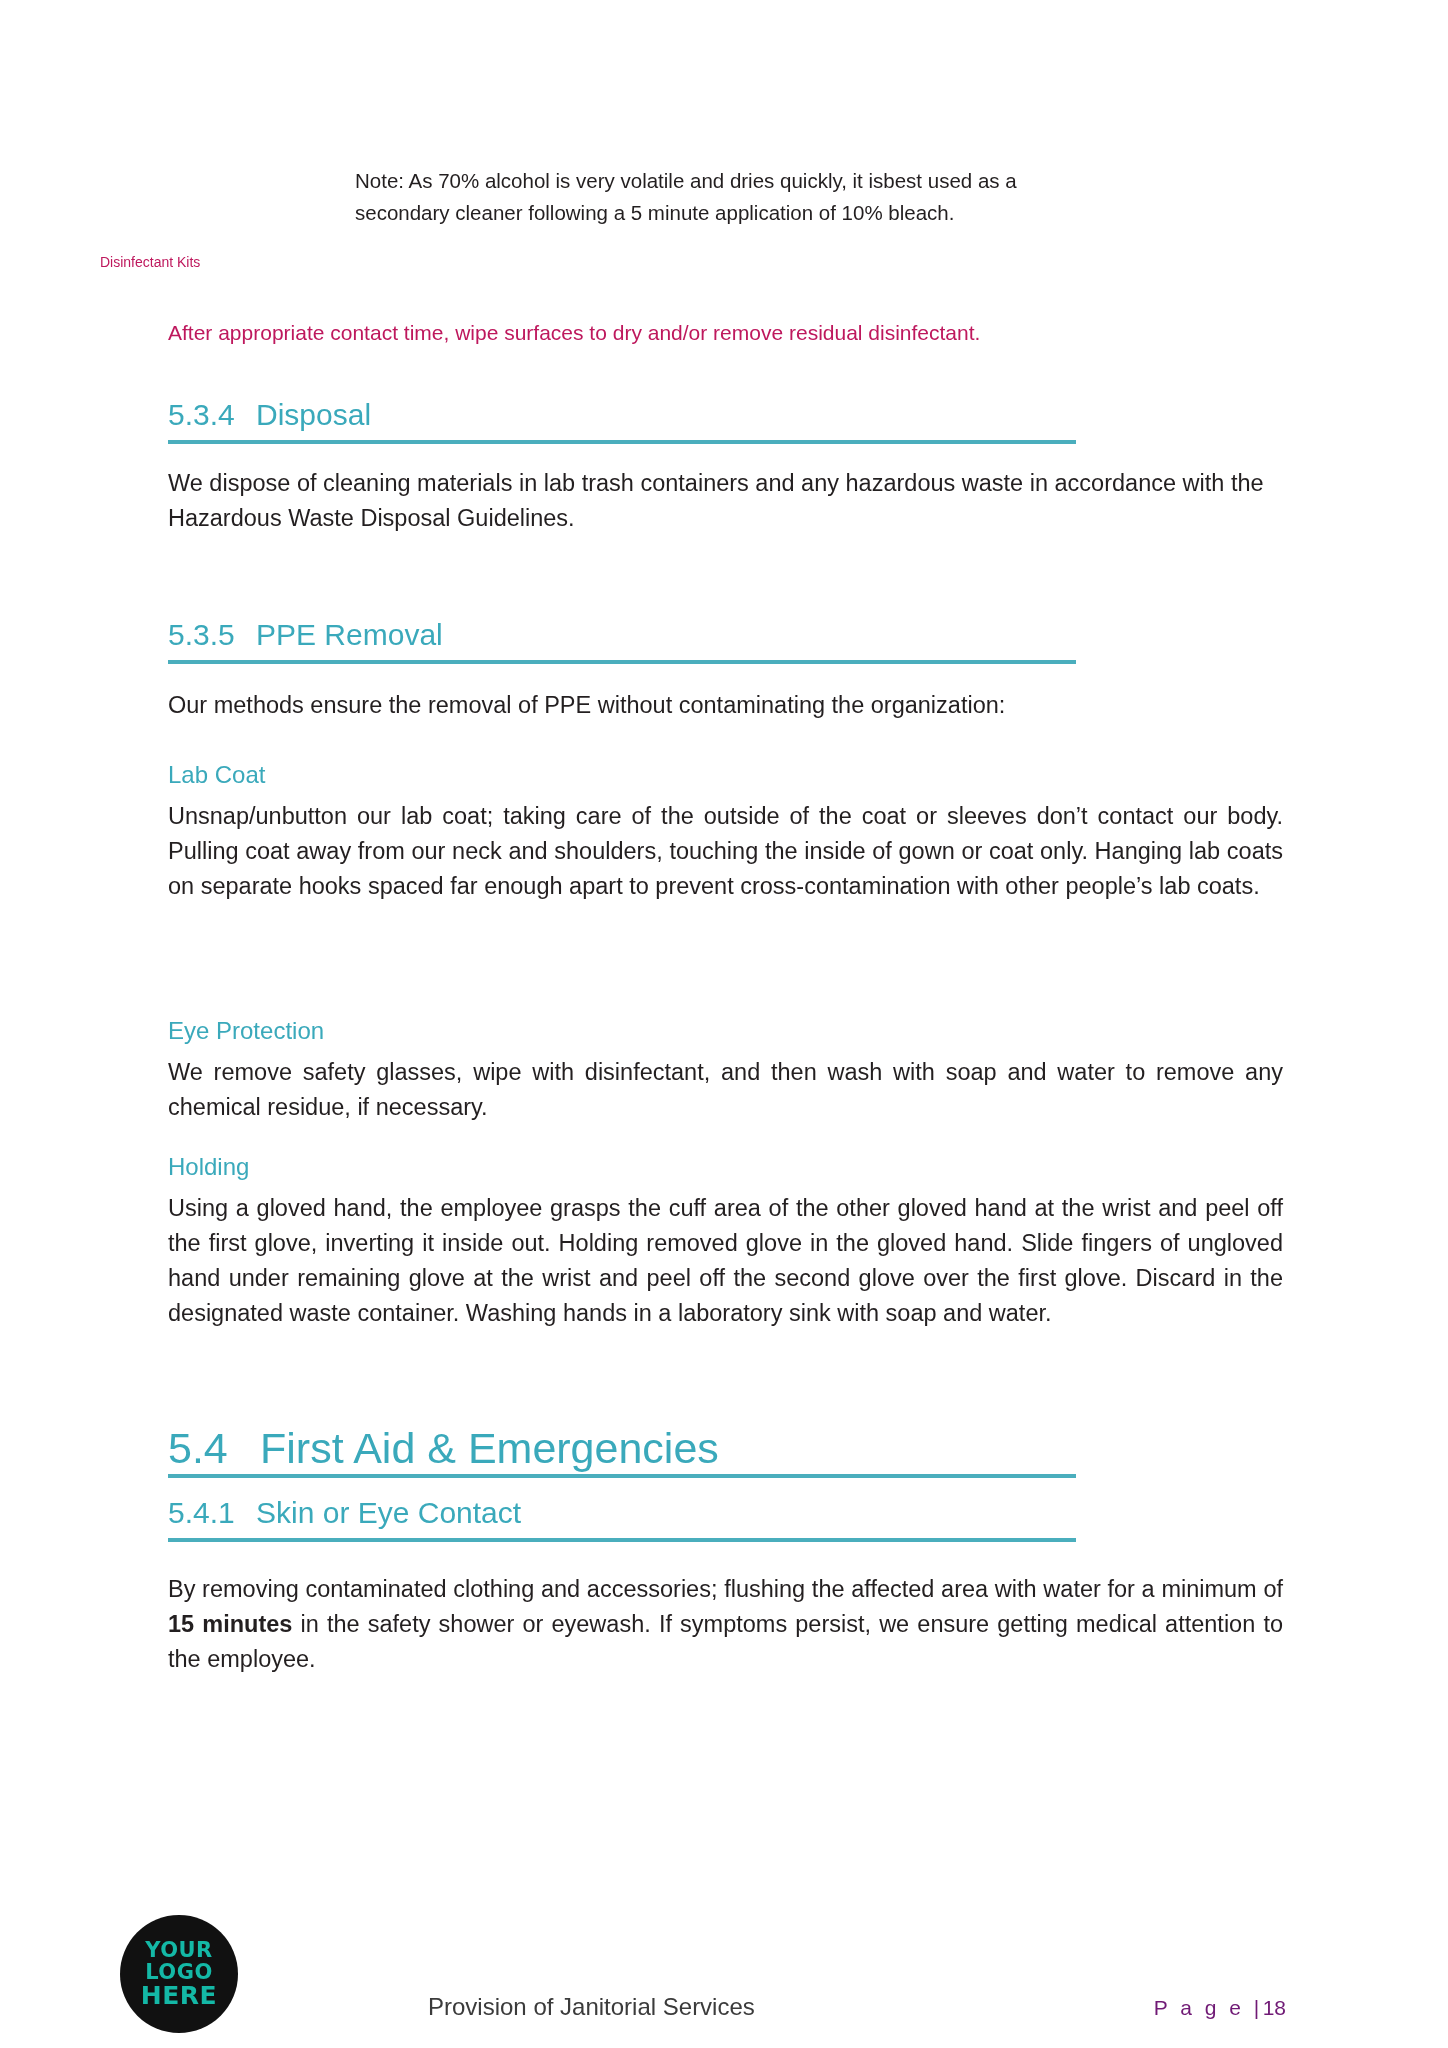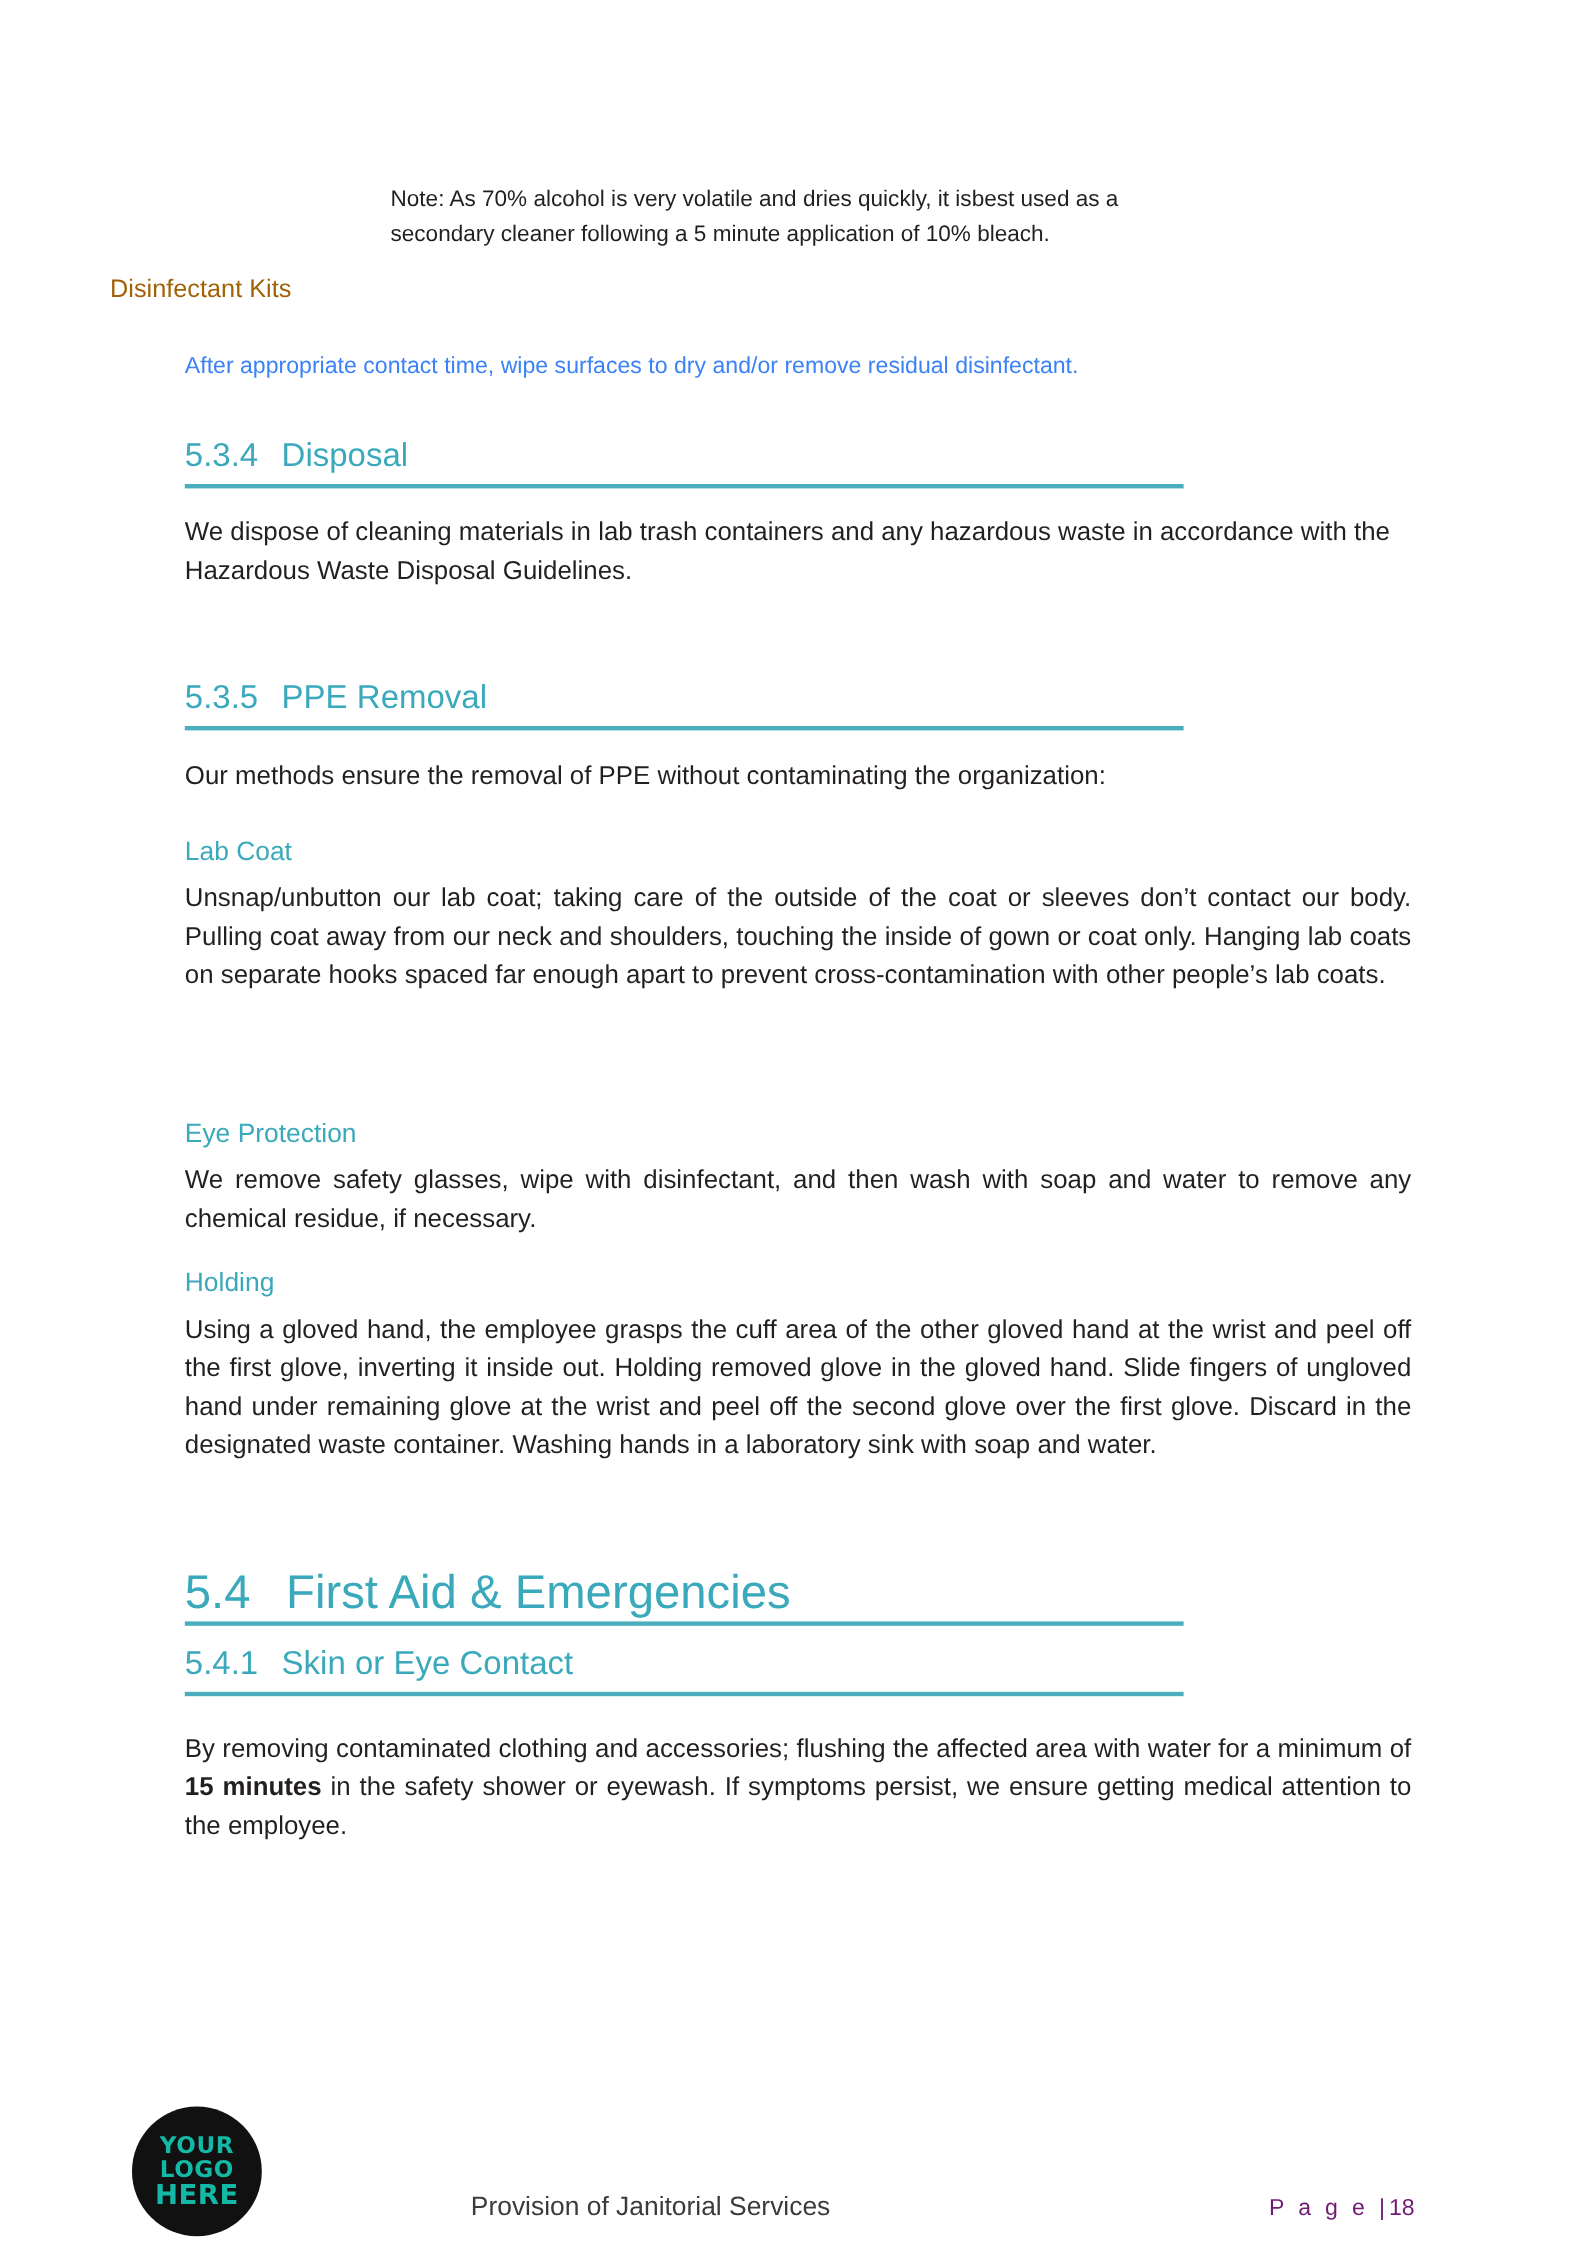--- a/index.html
+++ b/index.html
@@ -40,33 +40,33 @@
     font-size: 20.5px;
     line-height: 32px;
     color: #231f20;
     text-align: left;
   }
 
   .subcaption {
     position: absolute;
     left: 100px;
     top: 248px;
-    font-size: 23px;
+    font-size: 14px;
     line-height: 28px;
-    color: #a16207;
+    color: #be185d;
   }
 
   .intro-para {
     position: absolute;
     left: 0px;
     top: 318px;
     width: 1115px;
     font-size: 21px;
     line-height: 30px;
-    color: #3b82f6;
+    color: #be185d;
   }
 
   
   .h3 {
     color: #3aa9bb;
     font-size: 30px;
     font-weight: 400;
     line-height: 38px;
     margin: 0;
     white-space: nowrap;

